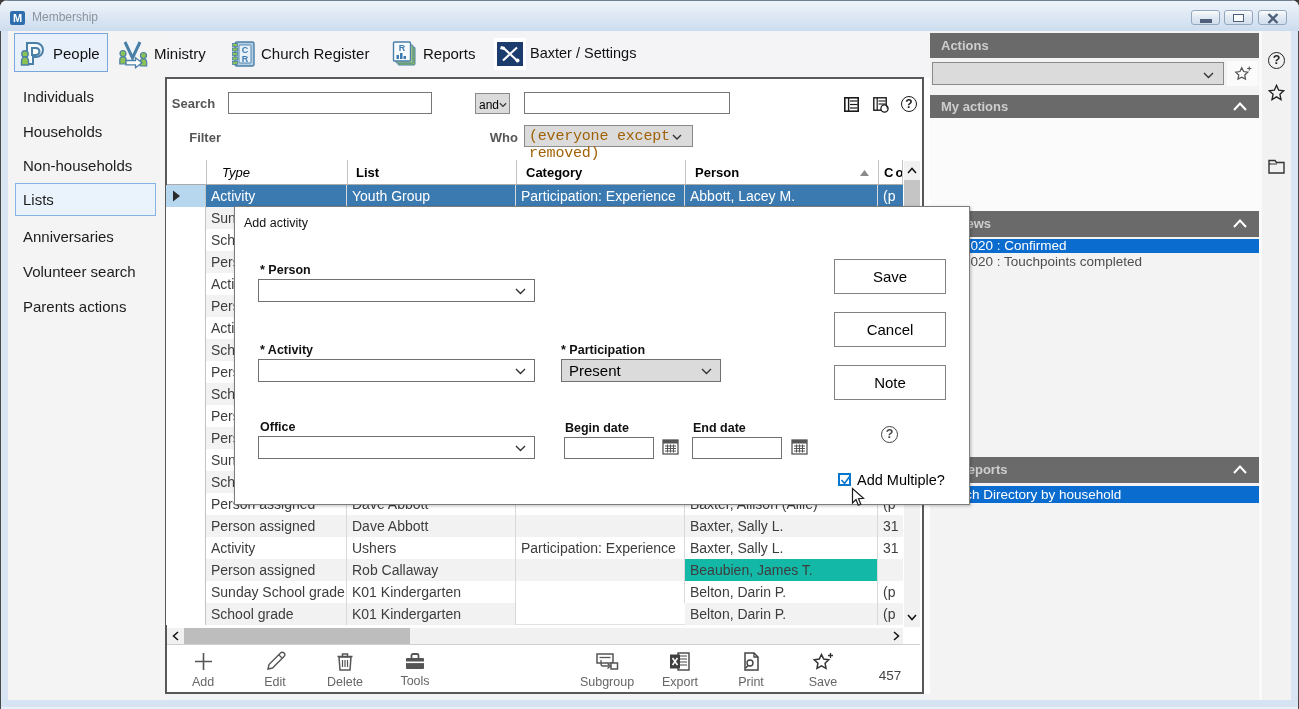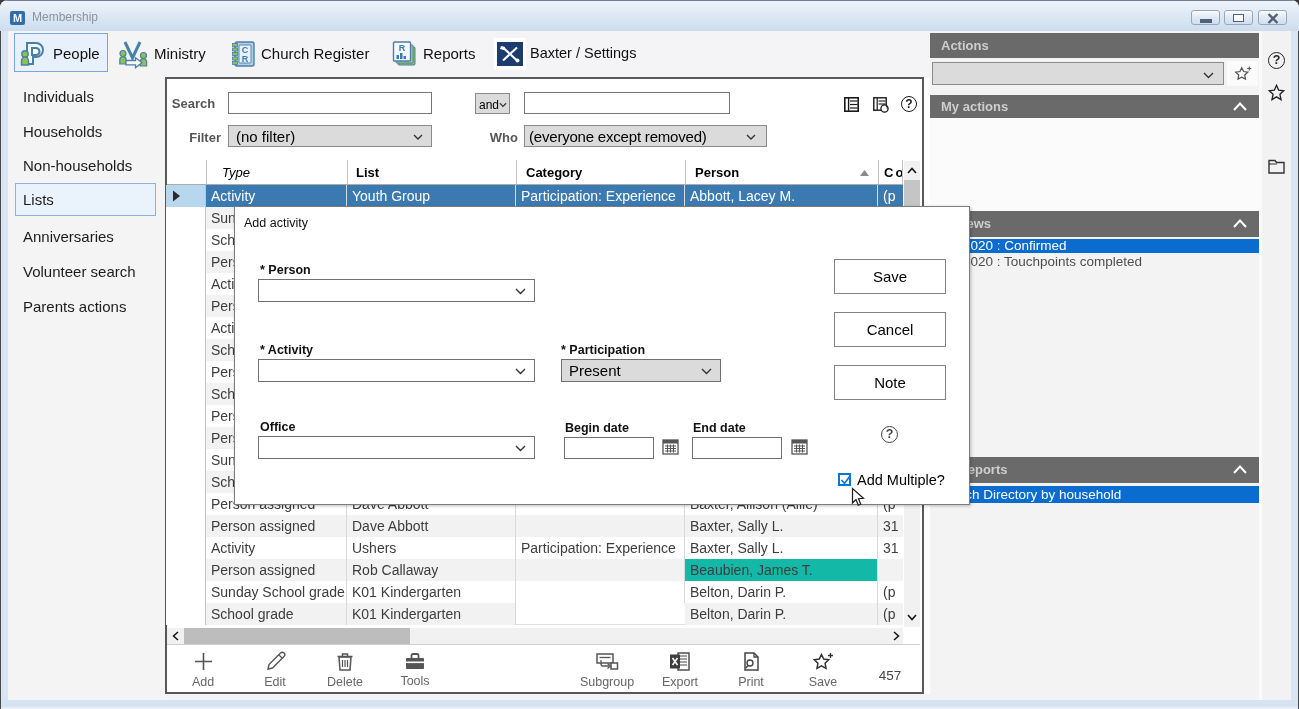--- a/index.html
+++ b/index.html
@@ -170,25 +170,22 @@
       <line x1="4.2" y1="1" x2="4.2" y2="13" stroke="#1a1a1a" stroke-width="1.2"></line>
       <g stroke="#1a1a1a" stroke-width="1.1">
         <line x1="5.5" y1="4" x2="12.5" y2="4"></line>
         <line x1="5.5" y1="7" x2="12.5" y2="7"></line>
       </g>
       <circle cx="11.5" cy="11.5" r="3.6" fill="#fff" stroke="#1a1a1a" stroke-width="1.3"></circle>
       <path d="M13 9.5 l1.5 0.5 -0.5 1.5" fill="none" stroke="#1a1a1a" stroke-width="1"></path>
     </svg>
   <div class="abs" style="left:901px;top:96px;width:16px;height:16px;border:1.5px solid #1a1a1a;border-radius:50%;font-size:12px;font-weight:bold;color:#1a1a1a;text-align:center;line-height:14px;">?</div>
   <div class="abs lbl" style="left:166px;top:130px;width:55px;text-align:right;">Filter</div>
-  <div class="abs ddgray" style="left:228px;top:125px;width:204px;height:22px;font-size:15px;color:#000;padding:2px 0 0 7px;">(no filter)<svg style="position:absolute;right:8px;top:8px;" width="10" height="7" viewBox="0 0 10 7">
-        <path d="M1 1 l4 4 L9 1" fill="none" stroke="#333" stroke-width="1.4"></path>
-      </svg></div>
   <div class="abs lbl" style="left:448px;top:130px;width:70px;text-align:right;">Who</div>
-  <div class="abs ddgray" style="left:524px;top:125px;width:243px;height:22px;font-size:15px;color:#000000;padding:2px 0 0 4px;letter-spacing:-0.2px;">(everyone except removed)<svg style="position:absolute;right:10px;top:8px;" width="10" height="7" viewBox="0 0 10 7">
+  <div class="abs ddgray" style="left:524px;top:125px;width:169px;height:22px;font-size:15px;color:#a16207;padding:2px 0 0 4px;letter-spacing:-0.2px;font-family:Liberation Mono, monospace;">(everyone except removed)<svg style="position:absolute;right:10px;top:8px;" width="10" height="7" viewBox="0 0 10 7">
         <path d="M1 1 l4 4 L9 1" fill="none" stroke="#333" stroke-width="1.4"></path>
       </svg></div>
 
   <div class="abs hcell" style="left:167px;width:40px;"></div>
   <div class="abs hcell" style="left:207px;width:141px;padding-left:15px;font-style:italic;font-weight:normal;">Type</div>
   <div class="abs hcell" style="left:348px;width:169px;padding-left:8px;">List</div>
   <div class="abs hcell" style="left:517px;width:169px;padding-left:9px;">Category</div>
   <div class="abs hcell" style="left:686px;width:193px;padding-left:9px;">Person<svg style="position:absolute;right:8px;top:9px;" width="11" height="8" viewBox="0 0 11 8">
         <path d="M5.5 1 L10 7 H1 z" fill="#8a8a8a"></path>
       </svg></div>

